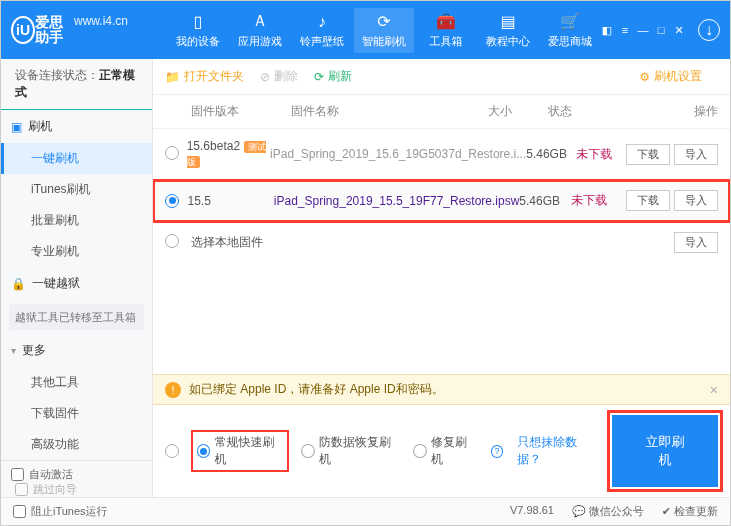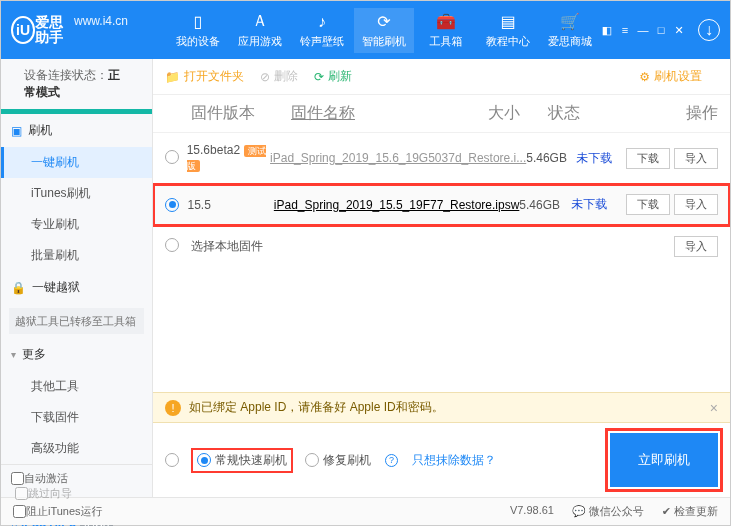--- a/index.html
+++ b/index.html
@@ -15,54 +15,54 @@
 .nav-item { width: 60px; display: flex; flex-direction: column; align-items: center; font-size: 11px; padding: 4px 0; cursor: pointer; }
 .nav-item.active { background: rgba(255,255,255,0.15); }
 .nav-icon { width: 20px; height: 20px; display: flex; align-items: center; justify-content: center; font-size: 16px; margin-bottom: 2px; }
 .title-right { margin-left: auto; display: flex; align-items: center; gap: 8px; }
 .win-btns { display: flex; gap: 4px; font-size: 11px; margin-right: 4px; }
 .win-btn { width: 14px; height: 14px; cursor: pointer; display: flex; align-items: center; justify-content: center; }
 .dl-circle { width: 22px; height: 22px; border: 1.5px solid #fff; border-radius: 50%; display: flex; align-items: center; justify-content: center; cursor: pointer; }
 
 .body { flex: 1; display: flex; min-height: 0; }
 .sidebar { width: 152px; background: #f7f8fa; border-right: 1px solid #e5e5e5; display: flex; flex-direction: column; font-size: 12px; }
-.conn-status { padding: 8px 23px; border-bottom: 5px solid #14b8a6; color: #666; }
+.conn-status { padding: 8px 14px; border-bottom: 1px solid #14b8a6; color: #666; }
 .conn-status b { color: #333; }
 .side-group-title { display: flex; align-items: center; gap: 6px; padding: 8px 10px; color: #333; cursor: pointer; }
 .side-group-title .chev { color: #999; font-size: 10px; }
 .side-item { padding: 7px 6px 7px 30px; color: #555; cursor: pointer; }
 .side-item.active { background: #e3f0ff; color: #1e88f5; border-left: 3px solid #1e88f5; padding-left: 27px; }
 .side-note { background: #eef0f3; margin: 4px 8px; padding: 6px; font-size: 11px; color: #777; line-height: 1.3; }
 .side-spacer { flex: 1; }
 .side-bottom { border-top: 1px solid #e5e5e5; padding: 6px 10px; }
-.side-check { display: flex; align-items: center; color: #666; font-size: 11px; }
+.side-check { display: flex; align-items: center; gap: 5px; color: #666; font-size: 11px; }
 .device-panel { border-top: 1px solid #e5e5e5; padding: 8px 10px; }
 .device-name { color: #1e88f5; font-weight: bold; font-size: 12px; }
 .device-tag { display: inline-block; background: #9aa0a6; color: #fff; font-size: 10px; padding: 0 4px; border-radius: 2px; margin-left: 4px; }
 
 .main { flex: 1; display: flex; flex-direction: column; min-width: 0; }
 .toolbar { height: 36px; display: flex; align-items: center; padding: 0 12px; border-bottom: 1px solid #eee; font-size: 12px; }
 .toolbar .tool { display: flex; align-items: center; gap: 4px; margin-right: 16px; cursor: pointer; color: #666; }
 .toolbar .tool.on { color: #f6a623; }
 .toolbar .tool-settings { margin-left: auto; color: #f6a623; }
 .grid { flex: 1; overflow: auto; }
-.grid-head { display: flex; font-size: 16px; color: #888; padding: 8px 12px; border-bottom: 1px solid #f0f0f0; }
+.grid-head { display: flex; font-size: 12px; color: #888; padding: 8px 12px; border-bottom: 1px solid #f0f0f0; }
 .col-radio { width: 26px; }
 .col-ver { width: 100px; }
-.col-name { flex: 1; text-decoration: underline; }
+.col-name { flex: 1; }
 .col-size { width: 60px; }
 .col-status { width: 50px; }
 .col-ops { width: 120px; text-align: right; }
 .row { display: flex; align-items: center; font-size: 12px; padding: 10px 12px; border-bottom: 1px solid #f5f5f5; color: #555; }
 .row.highlight { outline: 3px solid #ff3b30; outline-offset: -2px; background: #fafafa; }
 .radio { width: 14px; height: 14px; border: 1px solid #aaa; border-radius: 50%; display: inline-flex; align-items: center; justify-content: center; }
 .radio.checked::after { content: ""; width: 7px; height: 7px; background: #1e88f5; border-radius: 50%; }
 .radio.checked { border-color: #1e88f5; }
 .badge { background: #ff9b42; color: #fff; font-size: 9px; padding: 1px 4px; border-radius: 2px; margin-left: 4px; }
-.status-orange { color: #1d4ed8; }
+.status-orange { color: #be185d; }
 .btn-sm { border: 1px solid #ccc; background: #fff; font-size: 11px; padding: 2px 10px; cursor: pointer; margin-left: 4px; color: #555; text-align: center; }
 .row-local { display: flex; align-items: center; padding: 10px 12px; font-size: 12px; color: #555; }
 
 .footer-alert { background: #fff8e1; border-top: 1px solid #f0e0b0; border-bottom: 1px solid #f0e0b0; display: flex; align-items: center; padding: 6px 12px; font-size: 12px; color: #7a5c00; }
 .alert-icon { width: 16px; height: 16px; background: #f6a623; color: #fff; border-radius: 50%; display: inline-flex; align-items: center; justify-content: center; font-size: 11px; margin-right: 8px; }
 .alert-close { margin-left: auto; color: #aaa; cursor: pointer; font-size: 14px; }
 
 .footer-opts { display: flex; align-items: center; padding: 10px 12px; font-size: 12px; gap: 14px; }
 .opt { display: flex; align-items: center; gap: 4px; color: #555; cursor: pointer; }
 .opt.highlight { outline: 2px solid #ff3b30; padding: 2px 4px; }
@@ -135,22 +135,22 @@
     <div class="sidebar">
       <div class="conn-status">
         <span>设备连接状态：</span><b>正常模式</b>
       </div>
       <div class="side-group-title">
           <span style="color:#1e88f5">▣</span>
           <span>刷机</span>
         </div>
       <div class="side-item active">一键刷机</div>
       <div class="side-item">iTunes刷机</div>
+      <div class="side-item">批量刷机</div>
       <div class="side-item">专业刷机</div>
-      <div class="side-item">批量刷机</div>
       <div class="side-group-title">
           <span style="color:#999">🔒</span>
           <span>一键越狱</span>
         </div>
       <div class="side-note">越狱工具已转移至工具箱</div>
       <div class="side-group-title">
           <span class="chev">▾</span>
           <span>更多</span>
         </div>
       <div class="side-item">其他工具</div>
@@ -205,21 +205,21 @@
           <div class="col-radio"><span class="radio"></span></div>
           <div class="col-ver"><span>15.6beta2</span><span class="badge">测试版</span></div>
           <div class="col-name" style="color:#999">iPad_Spring_2019_15.6_19G5037d_Restore.i...</div>
           <div class="col-size">5.46GB</div>
           <div class="col-status status-orange">未下载</div>
           <div class="col-ops"><button class="btn-sm">下载</button><button class="btn-sm">导入</button></div>
         </div>
         <div class="row highlight">
           <div class="col-radio"><span class="radio checked"></span></div>
           <div class="col-ver"><span>15.5</span></div>
-          <div class="col-name" style="color:#000000">iPad_Spring_2019_15.5_19F77_Restore.ipsw</div>
+          <div class="col-name" style="color:#4c1d95">iPad_Spring_2019_15.5_19F77_Restore.ipsw</div>
           <div class="col-size">5.46GB</div>
           <div class="col-status status-orange">未下载</div>
           <div class="col-ops"><button class="btn-sm">下载</button><button class="btn-sm">导入</button></div>
         </div>
         <div class="row-local">
           <div class="col-radio"><span class="radio"></span></div>
           <div style="flex:1">选择本地固件</div>
           <div class="col-ops" style="width:120px; text-align:right"><button class="btn-sm">导入</button></div>
         </div>
       </div>
@@ -230,20 +230,24 @@
         <span class="alert-close">×</span>
       </div>
 
       <div class="footer-opts">
         <label class="opt">
             <span class="radio"></span>
           </label>
         <label class="opt highlight">
             <span class="radio checked"></span>
             <span>常规快速刷机</span>
+          </label>
+        <label class="opt">
+            <span class="radio"></span>
+            <span>防数据恢复刷机</span>
           </label>
         <label class="opt">
             <span class="radio"></span>
             <span>修复刷机</span>
           </label>
         <span class="info-icon">?</span>
         <span class="link">只想抹除数据？</span>
         <button class="flash-btn">立即刷机</button>
       </div>
     </div>

